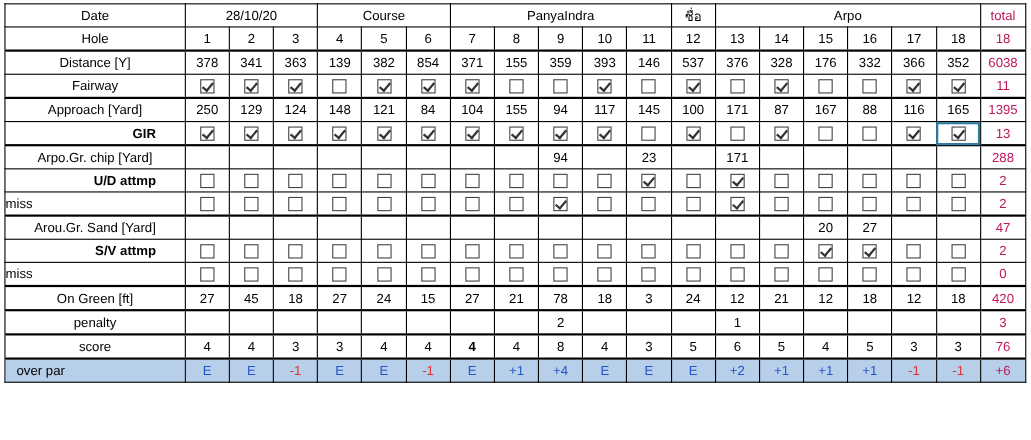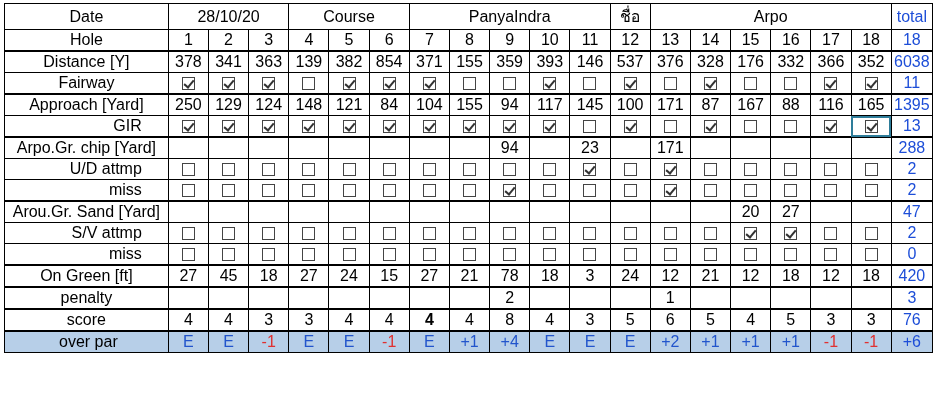--- a/index.html
+++ b/index.html
@@ -17,21 +17,21 @@
     position: relative;
     width: 937px;
     height: 400px;
     box-sizing: border-box;
   }
   table.scorecard {
     border-collapse: collapse;
     table-layout: fixed;
     width: 929px;
     margin: 3px 0 0 4px;
-    font-size: 16px;
+    font-size: 12px;
     color: #000;
     border-radius: 27px;
   }
   table.scorecard td {
     border: 1px solid #000;
     height: 20px;
     text-align: center;
     vertical-align: middle;
     padding: 0;
     overflow: hidden;
@@ -42,44 +42,44 @@
   col.c-hole  { width: 38px; }
   col.c-total { width: 39px; }
 
   td.label {
     text-align: left;
     padding-left: 5px;
   }
   td.label.indent {
     text-align: right;
     padding-right: 26px;
-    font-weight: normal;
+    font-weight: bold;
     padding-left: 24px;
   }
   td.label.indent-light {
-    text-align: right;
+    text-align: left;
     padding-right: 26px;
   }
   td.total {
-    color: #1d4ed8;
+    color: #be185d;
   }
   td.blue-text { color: #2255cc; }
   td.red-text  { color: #e03030; }
   td.bold { font-weight: bold; }
 
   tr.thickline td {
     border-top: 2px solid #000;
   }
 
   tr.overpar td {
     background: #b7cfe8;
     font-weight: normal;
   }
   tr.overpar td.label {
-    text-align: center;
+    text-align: left;
     padding-right: 6px;
     padding-left: 10px;
   }
 
   
   .cb {
     display: inline-block;
     width: 13px;
     height: 13px;
     border: 1px solid #444;

